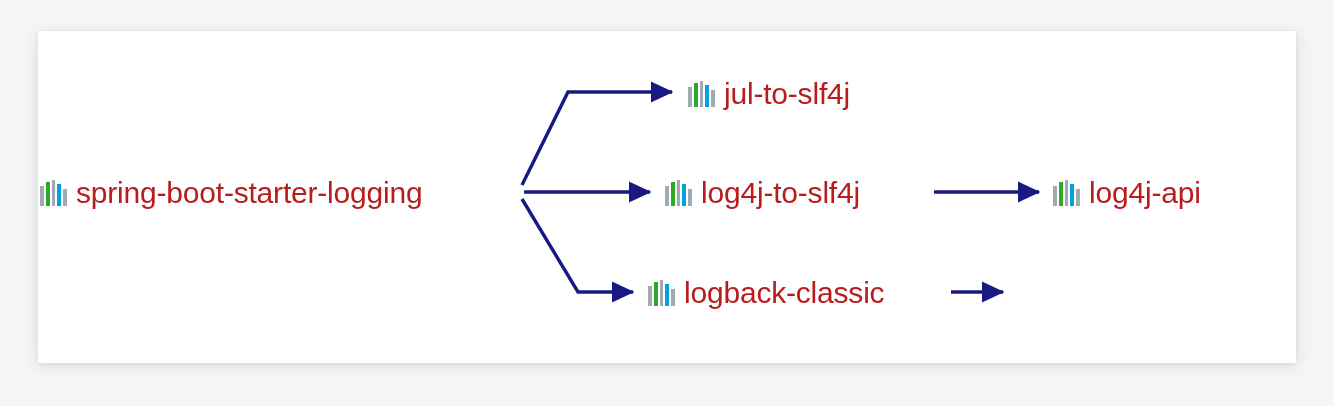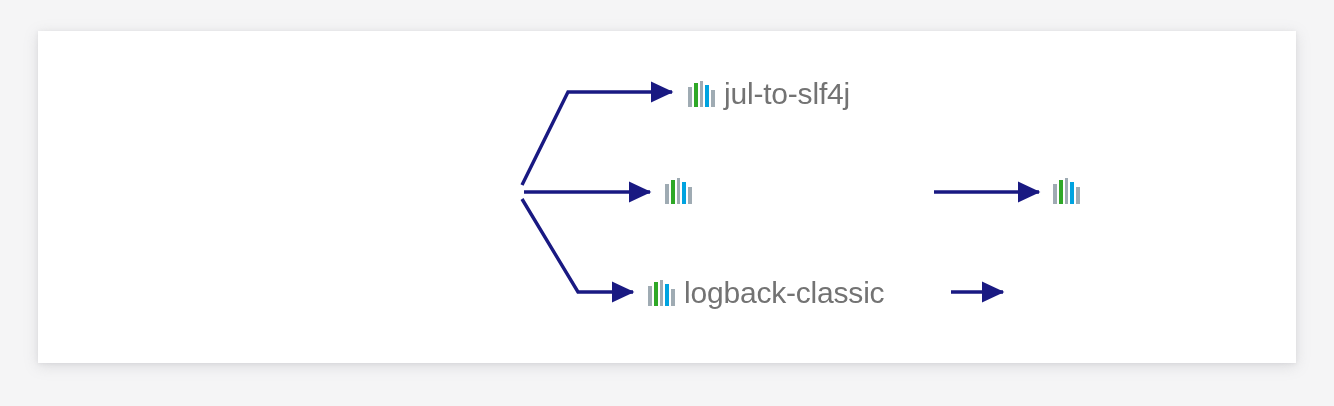--- a/index.html
+++ b/index.html
@@ -45,21 +45,21 @@
   
   .node {
     position: absolute;
     display: flex;
     align-items: center;
     white-space: nowrap;
   }
   .node-label {
     font-size: 30px;
     line-height: 30px;
-    color: #737373;
+    color: #b91c1c;
     font-weight: 400;
     letter-spacing: -0.2px;
     margin-left: 9px;
   }
 
   
   .jar-icon {
     display: inline-flex;
     align-items: flex-end;
     height: 26px;
@@ -114,40 +114,51 @@
 
     <g>
       <path d="M934,192 L1039,192" fill="none" stroke="#191982" stroke-width="3.4" stroke-linecap="butt" marker-end="url(#arrowhead)"></path>
     </g>
 
     <g>
       <path d="M951,292 L1003,292" fill="none" stroke="#191982" stroke-width="3.4" stroke-linecap="butt" marker-end="url(#arrowhead)"></path>
     </g>
   </svg>
 
+  <div class="node" id="node-root">
+    <span class="jar-icon">
+      <i class="b1"></i>
+        <i class="b2"></i>
+        <i class="b3"></i>
+        <i class="b4"></i>
+        <i class="b5"></i>
+    </span>
+    <span class="node-label">spring-boot-starter-logging</span>
+  </div>
 
   <div class="node" id="node-jul">
     <span class="jar-icon">
       <i class="b1"></i>
         <i class="b2"></i>
         <i class="b3"></i>
         <i class="b4"></i>
         <i class="b5"></i>
     </span>
     <span class="node-label">jul-to-slf4j</span>
   </div>
 
   <div class="node" id="node-log4j-slf4j">
     <span class="jar-icon">
       <i class="b1"></i>
         <i class="b2"></i>
         <i class="b3"></i>
         <i class="b4"></i>
         <i class="b5"></i>
     </span>
+    <span class="node-label">log4j-to-slf4j</span>
   </div>
 
   <div class="node" id="node-logback-cl">
     <span class="jar-icon">
       <i class="b1"></i>
         <i class="b2"></i>
         <i class="b3"></i>
         <i class="b4"></i>
         <i class="b5"></i>
     </span>
@@ -155,16 +166,17 @@
   </div>
 
   <div class="node" id="node-log4j-api">
     <span class="jar-icon">
       <i class="b1"></i>
         <i class="b2"></i>
         <i class="b3"></i>
         <i class="b4"></i>
         <i class="b5"></i>
     </span>
+    <span class="node-label">log4j-api</span>
   </div>
 
 
 </div>
 
 </body></html>

